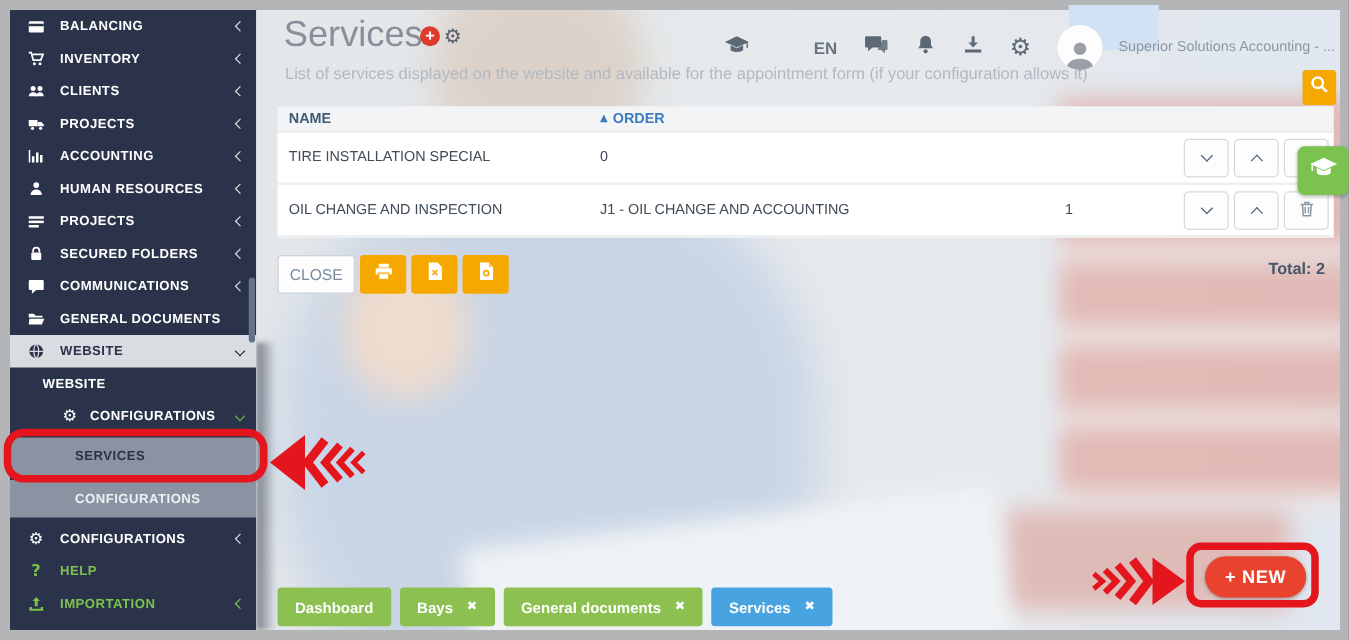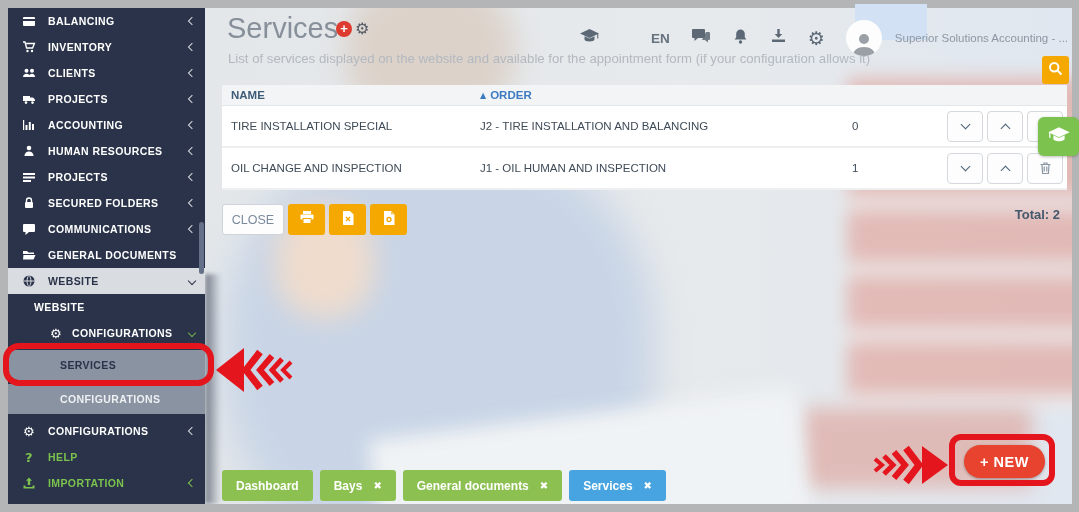--- a/index.html
+++ b/index.html
@@ -363,40 +363,39 @@
     </div>
 
     <div class="tbl">
       <div class="thead">
         <span class="c-name">NAME</span>
         <span class="c-order th-order"><span class="sort-ind">▲</span><span>ORDER</span></span>
       </div>
 
       <div class="trow">
         <span class="c-name">TIRE INSTALLATION SPECIAL</span>
-        <span class="c-linked">J2 - TIRE INSTALLATION AND BALANCING</span>
         <span class="c-order">0</span>
         <span class="row-actions">
           <span class="abtn">
                 <span class="chev down2"></span>
               </span>
           <span class="abtn">
                 <span class="chev up"></span>
               </span>
           <span class="abtn">
                 <span><svg width="13" height="14" viewBox="0 0 13 14" fill="none" stroke="#8a97a4" stroke-width="1.2">
                     <path d="M1.5 3.5h10M5 3.5V2h3v1.5M3 3.5l.6 9h5.8l.6-9M5.2 5.5v5M7.8 5.5v5"></path>
                   </svg></span>
               </span>
         </span>
       </div>
 
       <div class="trow">
         <span class="c-name">OIL CHANGE AND INSPECTION</span>
-        <span class="c-linked">J1 - OIL HUMAN AND INSPECTION</span>
+        <span class="c-linked">J1 - OIL CHANGE AND ACCOUNTING</span>
         <span class="c-order">1</span>
         <span class="row-actions">
           <span class="abtn">
                 <span class="chev down2"></span>
               </span>
           <span class="abtn">
                 <span class="chev up"></span>
               </span>
           <span class="abtn">
                 <span><svg width="13" height="14" viewBox="0 0 13 14" fill="none" stroke="#8a97a4" stroke-width="1.2">

